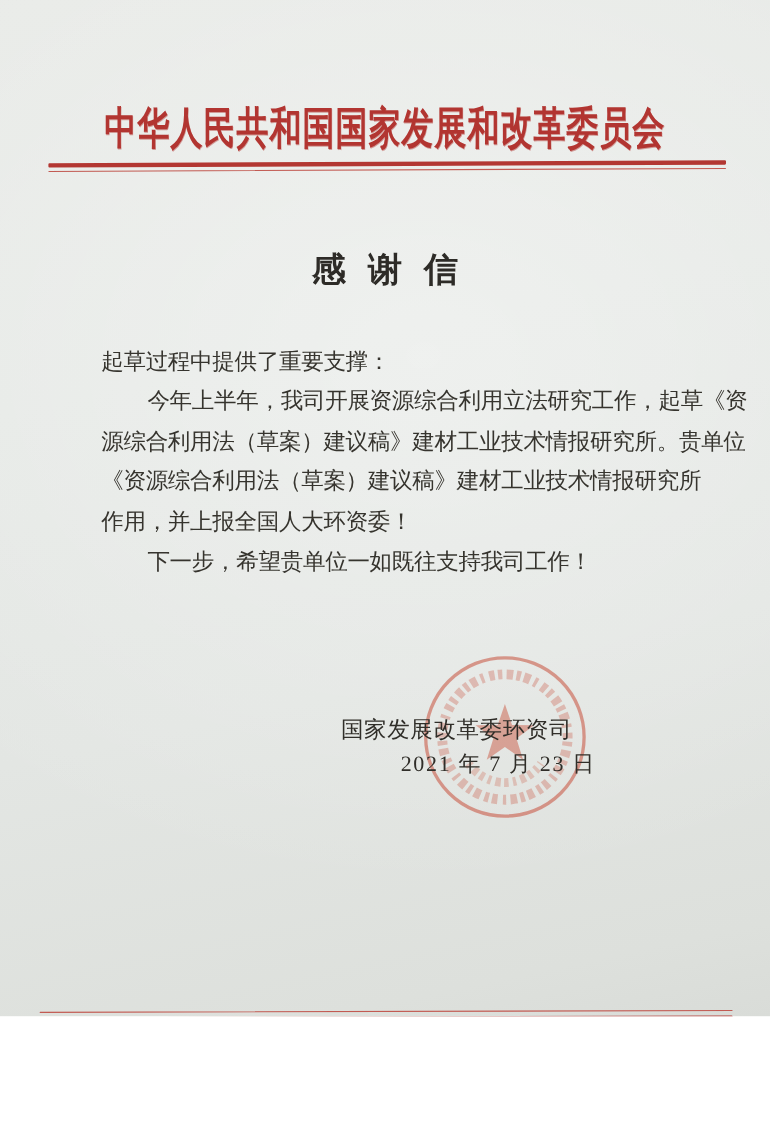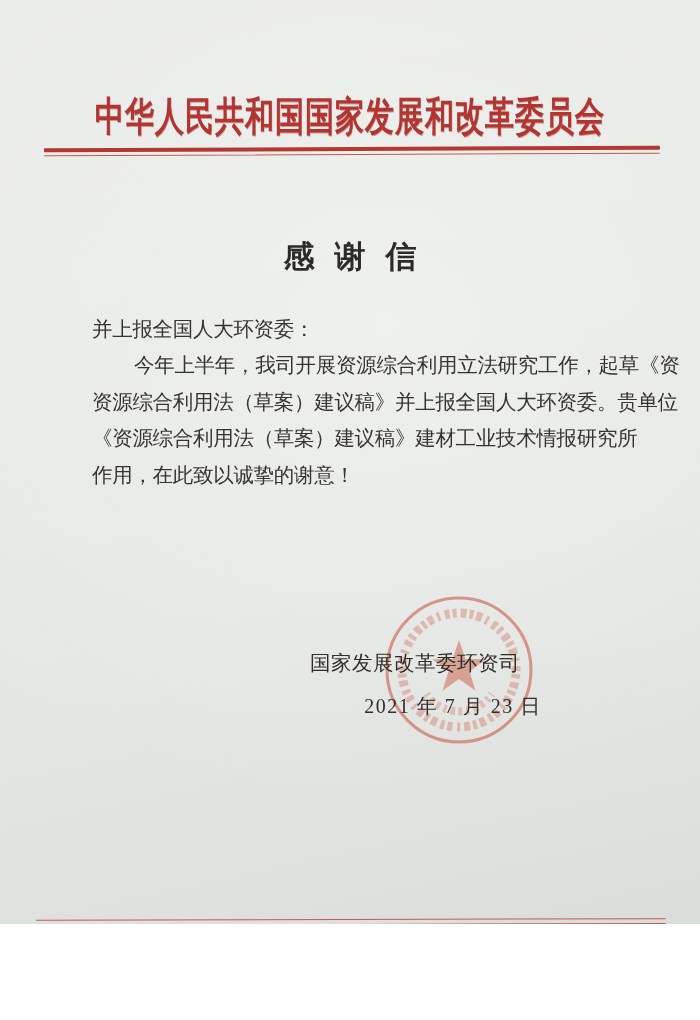--- a/index.html
+++ b/index.html
@@ -25,21 +25,21 @@
     text-shadow:0.4px 0.4px 0 rgba(178,53,49,0.45);
     white-space:nowrap;
   }
   .rule{position:absolute;left:44px;right:40px;border-radius:1px;}
   .rule-top-thick{top:147px;height:3.5px;background:#b33732;transform:rotate(-0.25deg);}
   .rule-top-thin{top:154px;height:1.2px;background:#c25a52;transform:rotate(-0.25deg);}
   .rule-bottom-thin{top:919px;height:1.2px;background:#c25a52;left:36px;right:34px;transform:rotate(-0.15deg);}
   .rule-bottom-thick{top:924px;height:3px;background:#b33732;left:36px;right:34px;transform:rotate(-0.15deg);}
   
   .doc-title{
-    position:absolute;top:236px;left:0;width:100%;
+    position:absolute;top:224px;left:0;width:100%;
     text-align:center;
     font-size:31px;font-weight:bold;
     color:#2d2b27;
     letter-spacing:20px;text-indent:20px;
     white-space:nowrap;
   }
   
   .body-block{
     position:absolute;top:311px;left:92px;width:522px;
     font-size:20.5px;color:#36342e;
@@ -52,21 +52,21 @@
   .indent{padding-left:42px;font-family:Liberation Serif, serif;}
   
   .sign-name{
     position:absolute;top:649px;left:310px;width:286px;
     text-align:left;font-size:20.5px;color:#302e29;
     letter-spacing:0.5px;white-space:nowrap;
   }
   .sign-date{
     position:absolute;top:681px;left:310px;width:286px;
     text-align:center;font-size:20px;color:#302e29;
-    letter-spacing:1.5px;white-space:nowrap;margin-top:12px;
+    letter-spacing:1.5px;white-space:nowrap;
   }
   
   .seal{position:absolute;left:382px;top:594px;width:154px;height:154px;}
   
   .watermark{
     position:absolute;top:970px;right:22px;
     display:flex;align-items:center;gap:7px;
     opacity:0.88;
   }
   .watermark-label{
@@ -81,25 +81,26 @@
 
 <div class="page">
 
   <div class="org-name">中华人民共和国国家发展和改革委员会</div>
   <div class="rule rule-top-thick"></div>
   <div class="rule rule-top-thin"></div>
 
   <div class="doc-title">感谢信</div>
 
   <div class="body-block">
-    <div class="body-line">并上报全国人大环资委：</div>
+    <div class="body-line">起草过程中提供了重要支撑：</div>
     <div class="body-line indent">今年上半年，我司开展资源综合利用立法研究工作，起草《资</div>
-    <div class="body-line">资源综合利用法（草案）建议稿》并上报全国人大环资委。贵单位</div>
+    <div class="body-line">源综合利用法（草案）建议稿》建材工业技术情报研究所。贵单位</div>
     <div class="body-line">《资源综合利用法（草案）建议稿》建材工业技术情报研究所</div>
-    <div class="body-line">作用，在此致以诚挚的谢意！</div>
+    <div class="body-line">作用，并上报全国人大环资委！</div>
+    <div class="body-line indent">下一步，希望贵单位一如既往支持我司工作！</div>
   </div>
 
   <svg class="seal" viewBox="0 0 154 154" xmlns="http://www.w3.org/2000/svg">
     <defs>
       <filter id="sealblur" x="-10%" y="-10%" width="120%" height="120%">
         <feGaussianBlur stdDeviation="0.7"></feGaussianBlur>
       </filter>
     </defs>
     <g filter="url(#sealblur)">
       <circle cx="77" cy="76" r="72" fill="none" stroke="rgba(198,78,60,0.55)" stroke-width="3"></circle>

